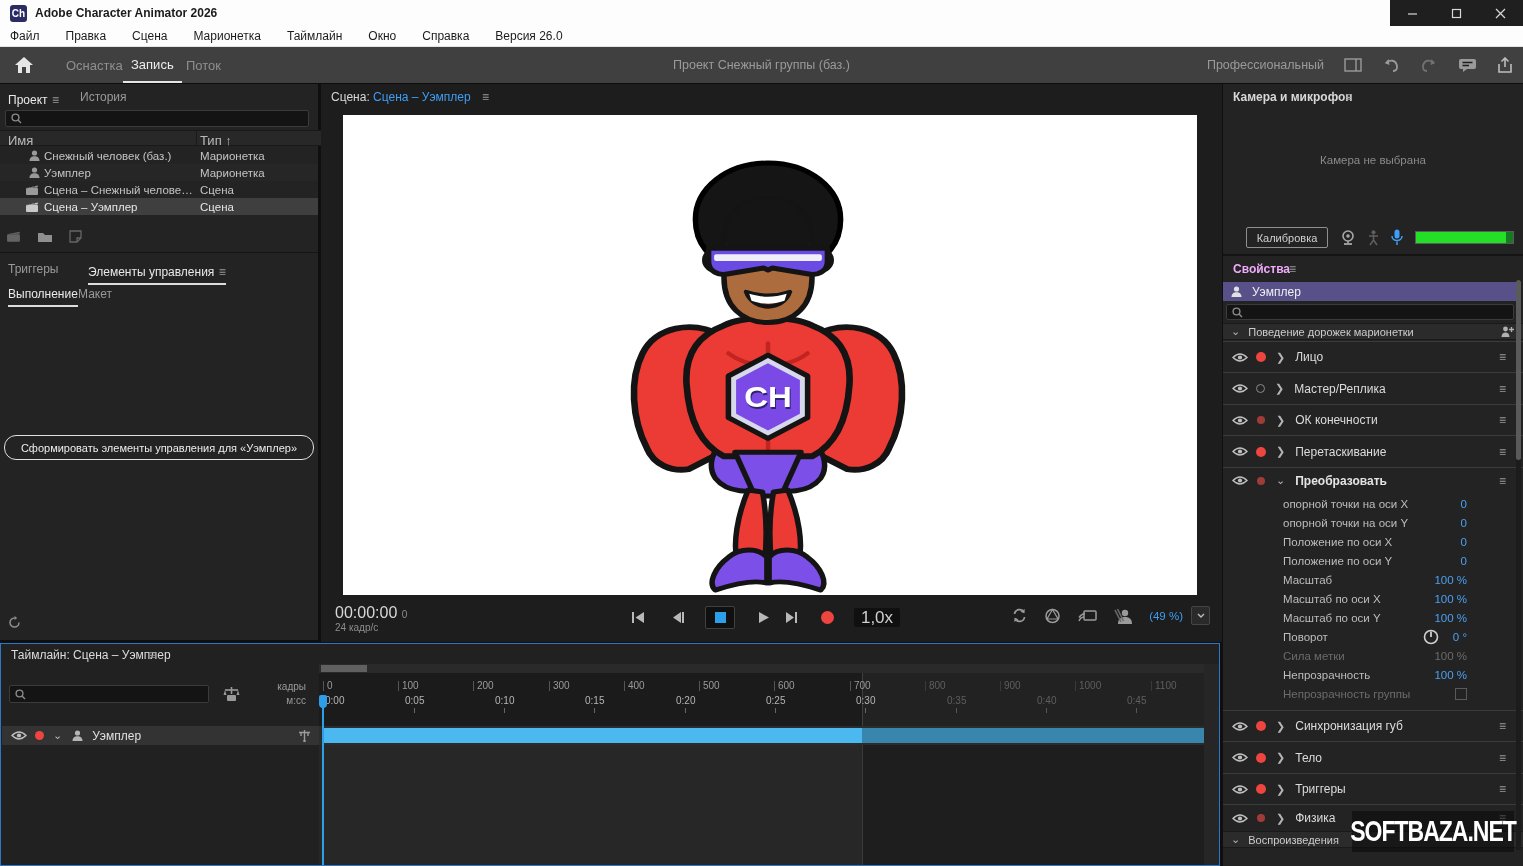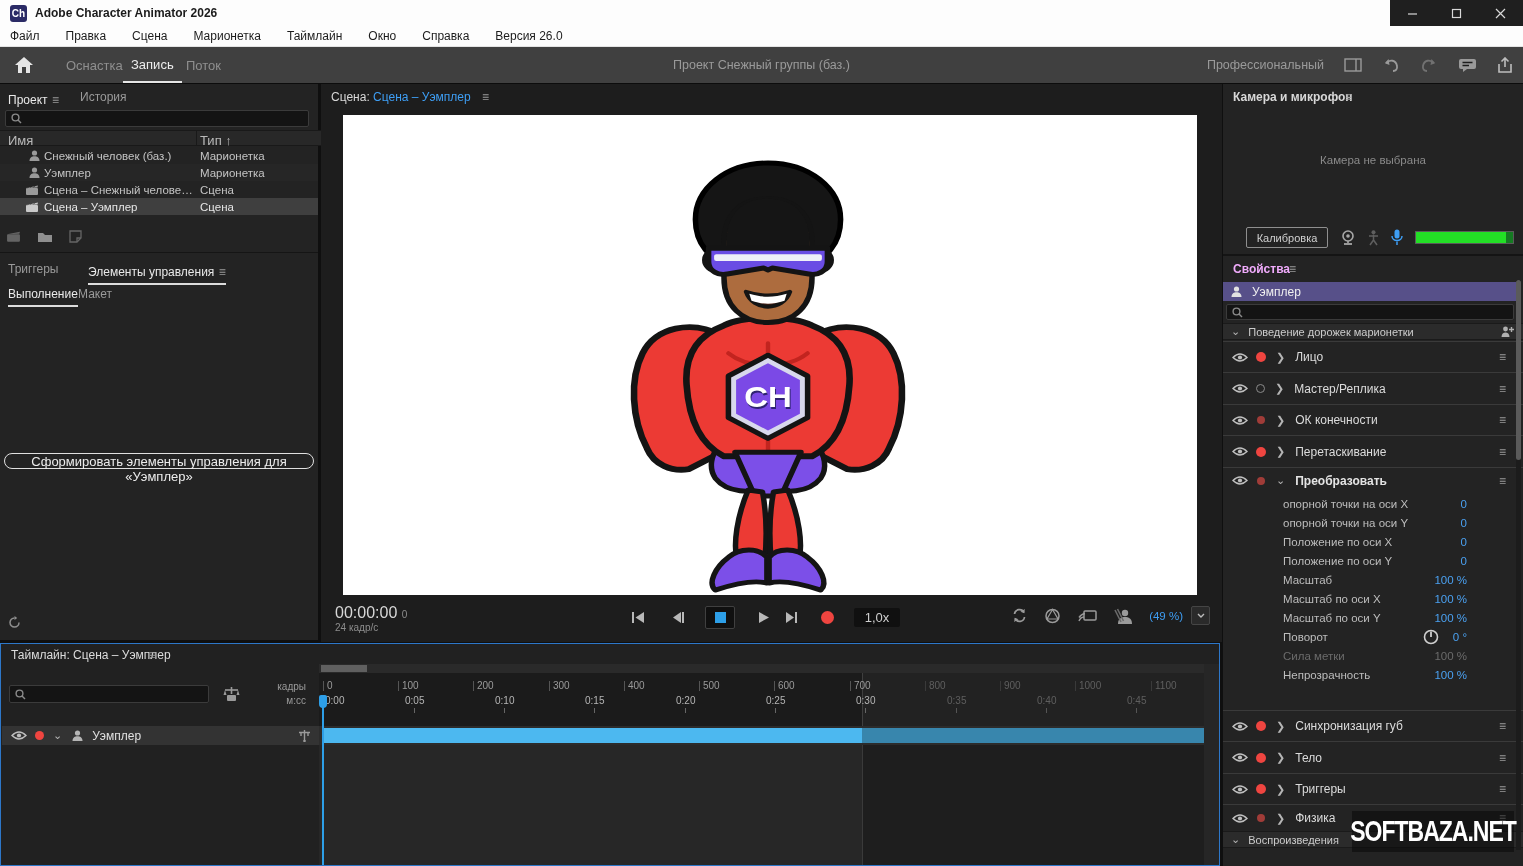--- a/index.html
+++ b/index.html
@@ -232,22 +232,22 @@
     <div class="abs" style="left:0; top:168px; width:318px; height:1px; background:#151515;"></div>
 
     <div class="abs panel-tab" style="left:8px; top:178px;">Триггеры</div>
     <div class="abs" style="left:88px; top:178px;">
       <span class="underlined"><span class="panel-tab active">Элементы управления</span>
       <span class="hamburger">≡</span></span>
     </div>
     <div class="abs panel-tab active" style="left:8px; top:203px;"><span class="underlined">Выполнение</span></div>
     <div class="abs panel-tab" style="left:78px; top:203px;">Макет</div>
 
-    <button class="abs" style="left:4px; top:369px; width:310px; height:16px; background:transparent; border:1.5px solid #e0e0e0;
-            border-radius:12px; color:#ececec; font-size:13px; font-family:inherit; cursor:pointer;">Сформировать элементы управления для «Уэмплер»</button>
+    <button class="abs" style="left:4px; top:351px; width:310px; height:25px; background:transparent; border:1.5px solid #e0e0e0;
+            border-radius:12px; color:#ececec; font-size:11px; font-family:inherit; cursor:pointer;">Сформировать элементы управления для «Уэмплер»</button>
 
     <svg class="abs" style="left:8px; top:532px;" width="13" height="13" viewBox="0 0 13 13">
       <path d="M11,6.5 A4.5,4.5 0 1 1 6.5,2" fill="none" stroke="#8f8f8f" stroke-width="1.5"></path>
       <path d="M6.5,0 L9.2,2 L6.5,4 Z" fill="#8f8f8f"></path>
     </svg>
   </div>
 
   <div id="scene-panel" class="abs">
     <div class="abs" style="left:10px; top:6px; font-size:12px;">
       <span style="color:#d8d8d8;">Сцена:</span>
@@ -317,21 +317,21 @@
           <div style="width:11px; height:11px; background:#2d9fe8;"></div>
         </div>
         <svg width="13" height="13" viewBox="0 0 13 13" style="margin-left:8px;">
             <path d="M2,1 L12,6.5 L2,12 Z" fill="#b8b8b8"></path>
           </svg>
         <svg width="15" height="13" viewBox="0 0 15 13">
             <path d="M2,1 L10,6.5 L2,12 Z" fill="#b8b8b8"></path>
             <path d="M12,1 V12" stroke="#b8b8b8" stroke-width="2"></path>
           </svg>
         <div style="width:13px; height:13px; border-radius:50%; background:#ef4540; margin-left:8px;"></div>
-        <div style="width:46px; height:19px; background:#101010; border-radius:2px; display:flex; align-items:center; justify-content:center; font-size:13px; color:#cfcfcf; margin-left:6px;">1,0x</div>
+        <div style="width:46px; height:19px; background:#101010; border-radius:2px; display:flex; align-items:center; justify-content:center; font-size:17px; color:#cfcfcf; margin-left:6px;">1,0x</div>
       </div>
 
       <div class="abs" style="right:12px; top:6px; display:flex; align-items:center; gap:17px;">
         <svg width="15" height="15" viewBox="0 0 15 15">
           <path d="M2.5,6 A5,5 0 0 1 12,4.5 M12.5,9 A5,5 0 0 1 3,10.5" fill="none" stroke="#9a9a9a" stroke-width="1.7"></path>
           <path d="M12.8,1 L12.3,5.3 L8.5,3.8 Z" fill="#9a9a9a"></path>
             <path d="M2.2,14 L2.7,9.7 L6.5,11.2 Z" fill="#9a9a9a"></path>
         </svg>
         <svg width="17" height="16" viewBox="0 0 17 16">
           <circle cx="8.5" cy="8" r="6.5" fill="none" stroke="#9a9a9a" stroke-width="1.5"></circle>
@@ -501,20 +501,24 @@
         </svg>
       <span class="pvalue">0 °</span>
     </div>
     <div class="prop-row dim" style="top:562px;">
       <span class="plabel">Сила метки</span>
       <span class="pvalue">100 %</span>
     </div>
     <div class="prop-row" style="top:581px;">
       <span class="plabel">Непрозрачность</span>
       <span class="pvalue">100 %</span>
+    </div>
+    <div class="prop-row dim" style="top:600px;">
+      <span class="plabel">Непрозрачность группы</span>
+      <span class="abs" style="right:56px; width:12px; height:12px; border:1px solid #5a5a5a;"></span>
     </div>
 
     <div class="brow" style="top:626px; height:31px;">
       <svg style="margin-left:9px;" width="16" height="11" viewBox="0 0 16 11">
           <path d="M1,5.5 Q8,-1.5 15,5.5 Q8,12.5 1,5.5 Z" fill="none" stroke="#c0c0c0" stroke-width="1.4"></path>
           <circle cx="8" cy="5.5" r="2.1" fill="#c0c0c0"></circle>
         </svg>
       <span class="dot" style="margin-left:8px;"></span>
       <span class="chev" style="margin-left:10px;">❯</span>
       <span class="lbl">Синхронизация губ</span>

